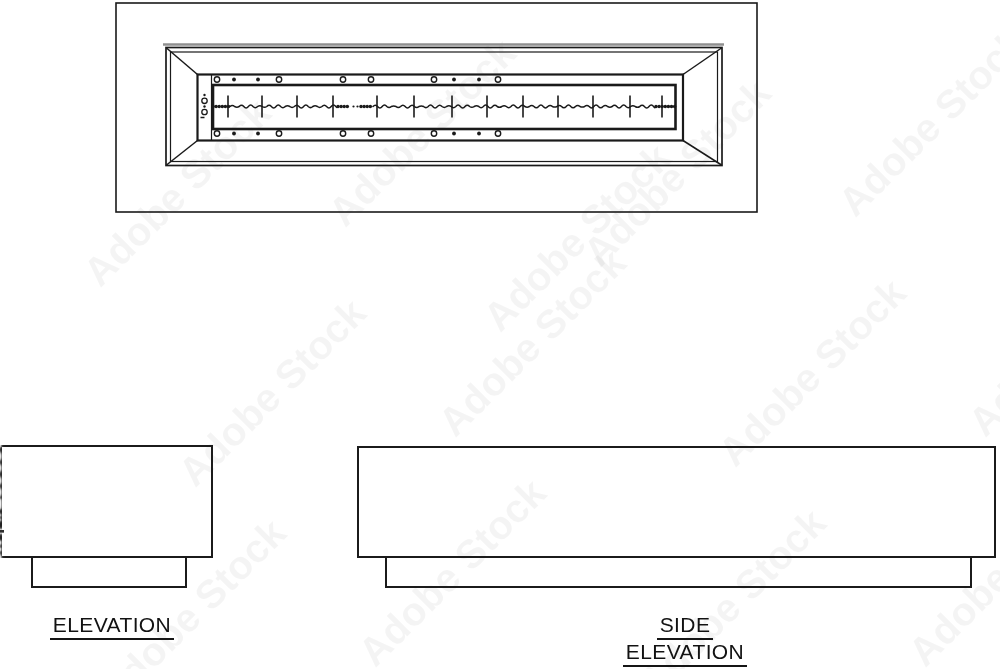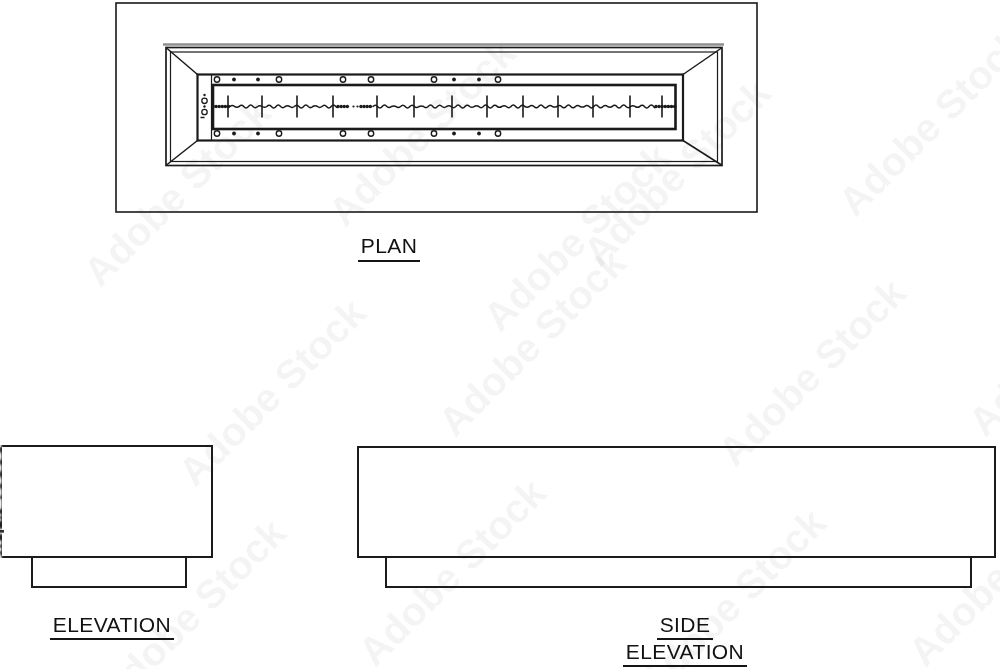--- a/index.html
+++ b/index.html
@@ -132,23 +132,20 @@
       <line x1="593" y1="95.5" x2="593" y2="117.5" stroke="#1a1a1a" stroke-width="1.6"></line>
       <line x1="630" y1="95.5" x2="630" y2="117.5" stroke="#1a1a1a" stroke-width="1.6"></line>
       <line x1="662" y1="95.5" x2="662" y2="117.5" stroke="#1a1a1a" stroke-width="1.6"></line>
     </svg>
 
   <div class="elev" id="side-elev-body"></div>
   <div class="elev" id="side-elev-base"></div>
   <div class="elev" id="front-elev-body"></div>
   <div class="elev" id="front-elev-base"></div>
 
-  <div class="view-label" id="plan-label">
-    <span class="ul">PLAN</span>
-  </div>
 
   <div class="view-label" id="side-label">
     <div class="lbl-line"><span class="ul">ELEVATION</span></div>
   </div>
 
   <div class="view-label" id="front-label">
     <div class="lbl-line"><span class="ul">SIDE</span></div>
     <div class="lbl-line"><span class="ul">ELEVATION</span></div>
   </div>
 

